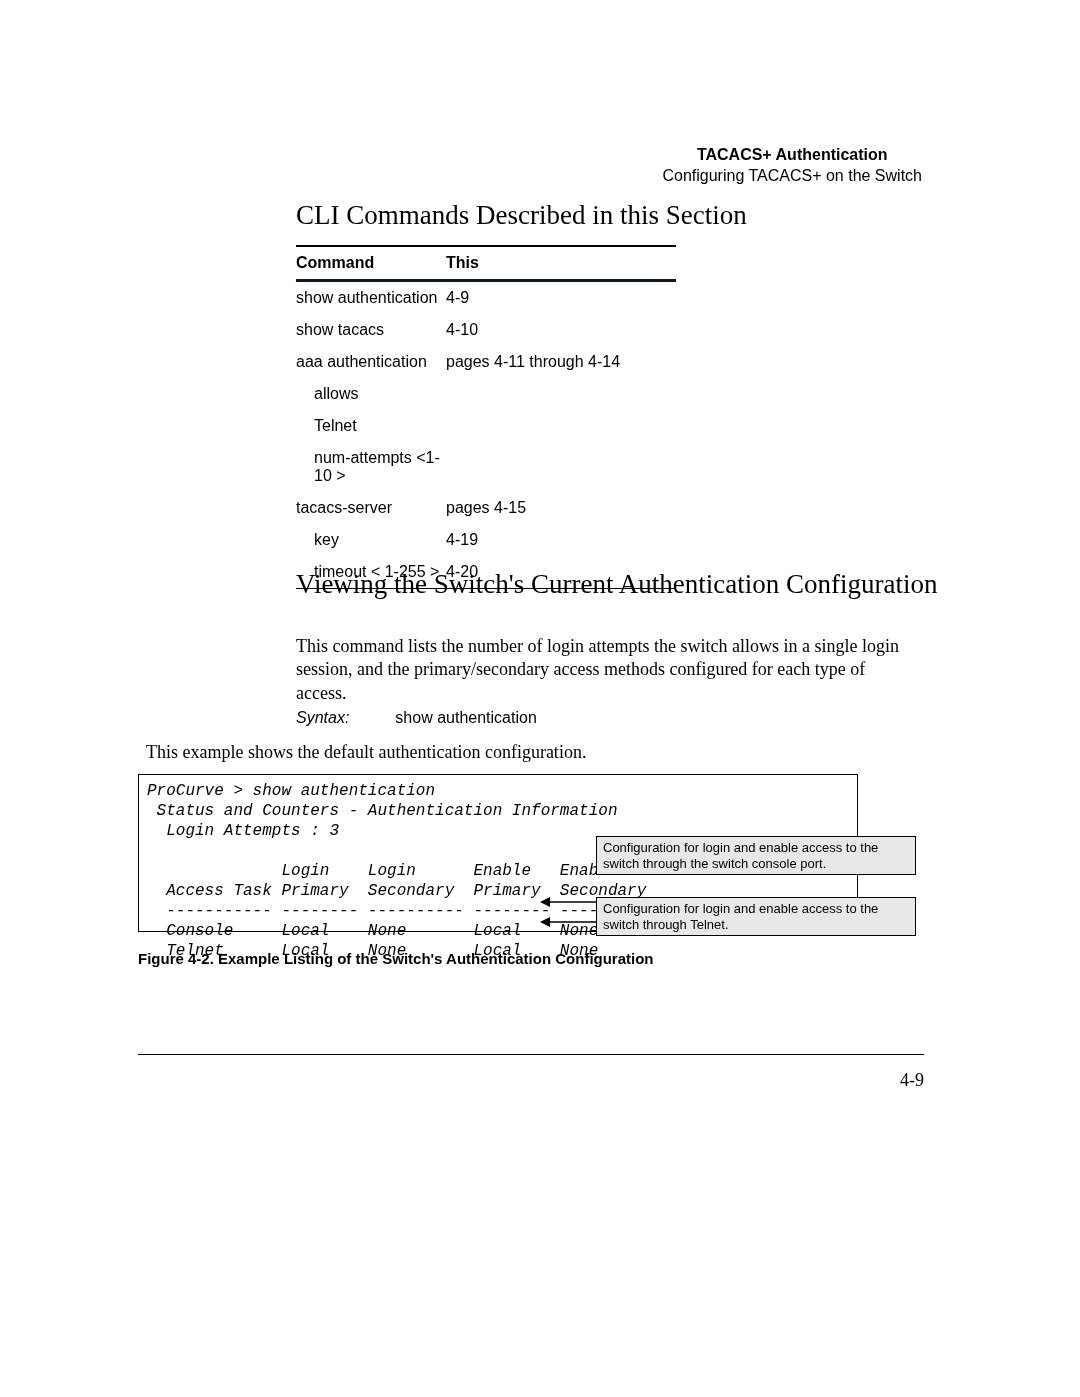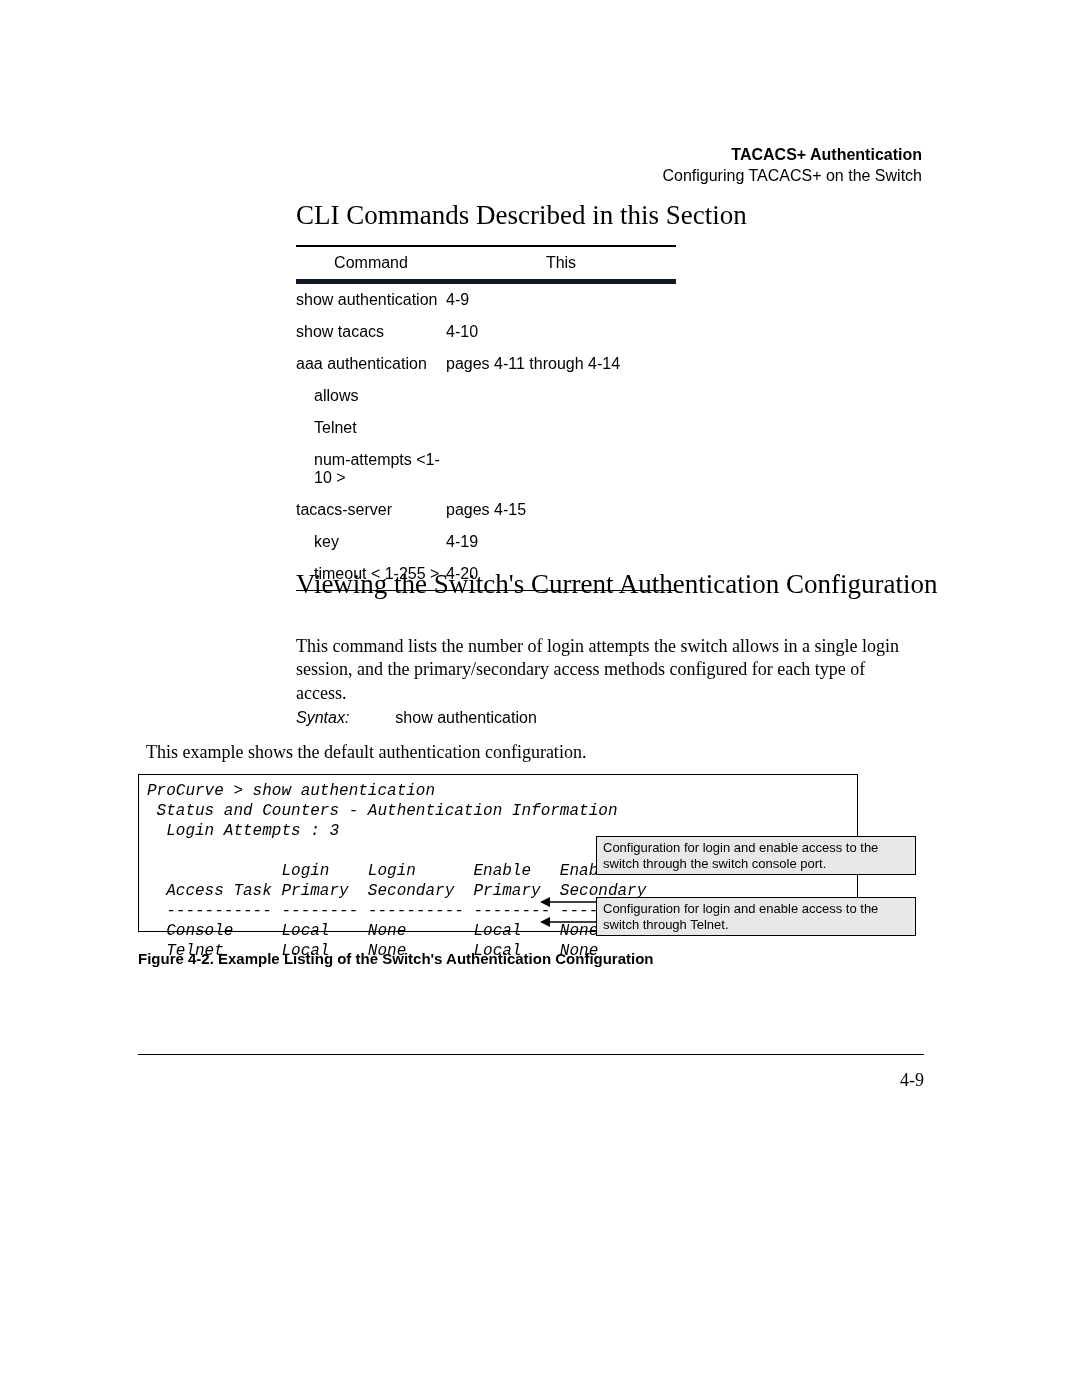--- a/index.html
+++ b/index.html
@@ -12,21 +12,21 @@
     height: 1397px;
     position: relative;
     font-family: Georgia, 'Times New Roman', serif;
     color: #000;
     box-sizing: border-box;
   }
   .header-block {
     position: absolute;
     top: 145px;
     right: 158px;
-    text-align: right;
+    text-align: center;
     font-family: Arial, Helvetica, sans-serif;
     font-size: 16px;
     line-height: 1.3;
   }
   .header-bold { font-weight: bold; }
   .section-heading {
     position: absolute;
     left: 296px;
     top: 200px;
     font-family: 'Times New Roman', serif;
@@ -36,24 +36,24 @@
   .cmd-table {
     position: absolute;
     left: 296px;
     top: 245px;
     width: 380px;
     border-collapse: collapse;
     font-family: Arial, Helvetica, sans-serif;
     font-size: 16px;
   }
   .cmd-table th {
-    text-align: center;
-    font-weight: normal;
+    text-align: left;
+    font-weight: bold;
     border-top: 2px solid #000;
-    border-bottom: 5px solid #0f172a;
+    border-bottom: 3px solid #0f172a;
     padding: 7px 0 7px 0;
   }
   .cmd-table td {
     padding: 7px 0;
     vertical-align: top;
   }
   .cmd-table td.indent1 { padding-left: 18px; }
   .cmd-table tr.last-row td { border-bottom: 1px solid #000; }
   .heading2 {
     position: absolute;

